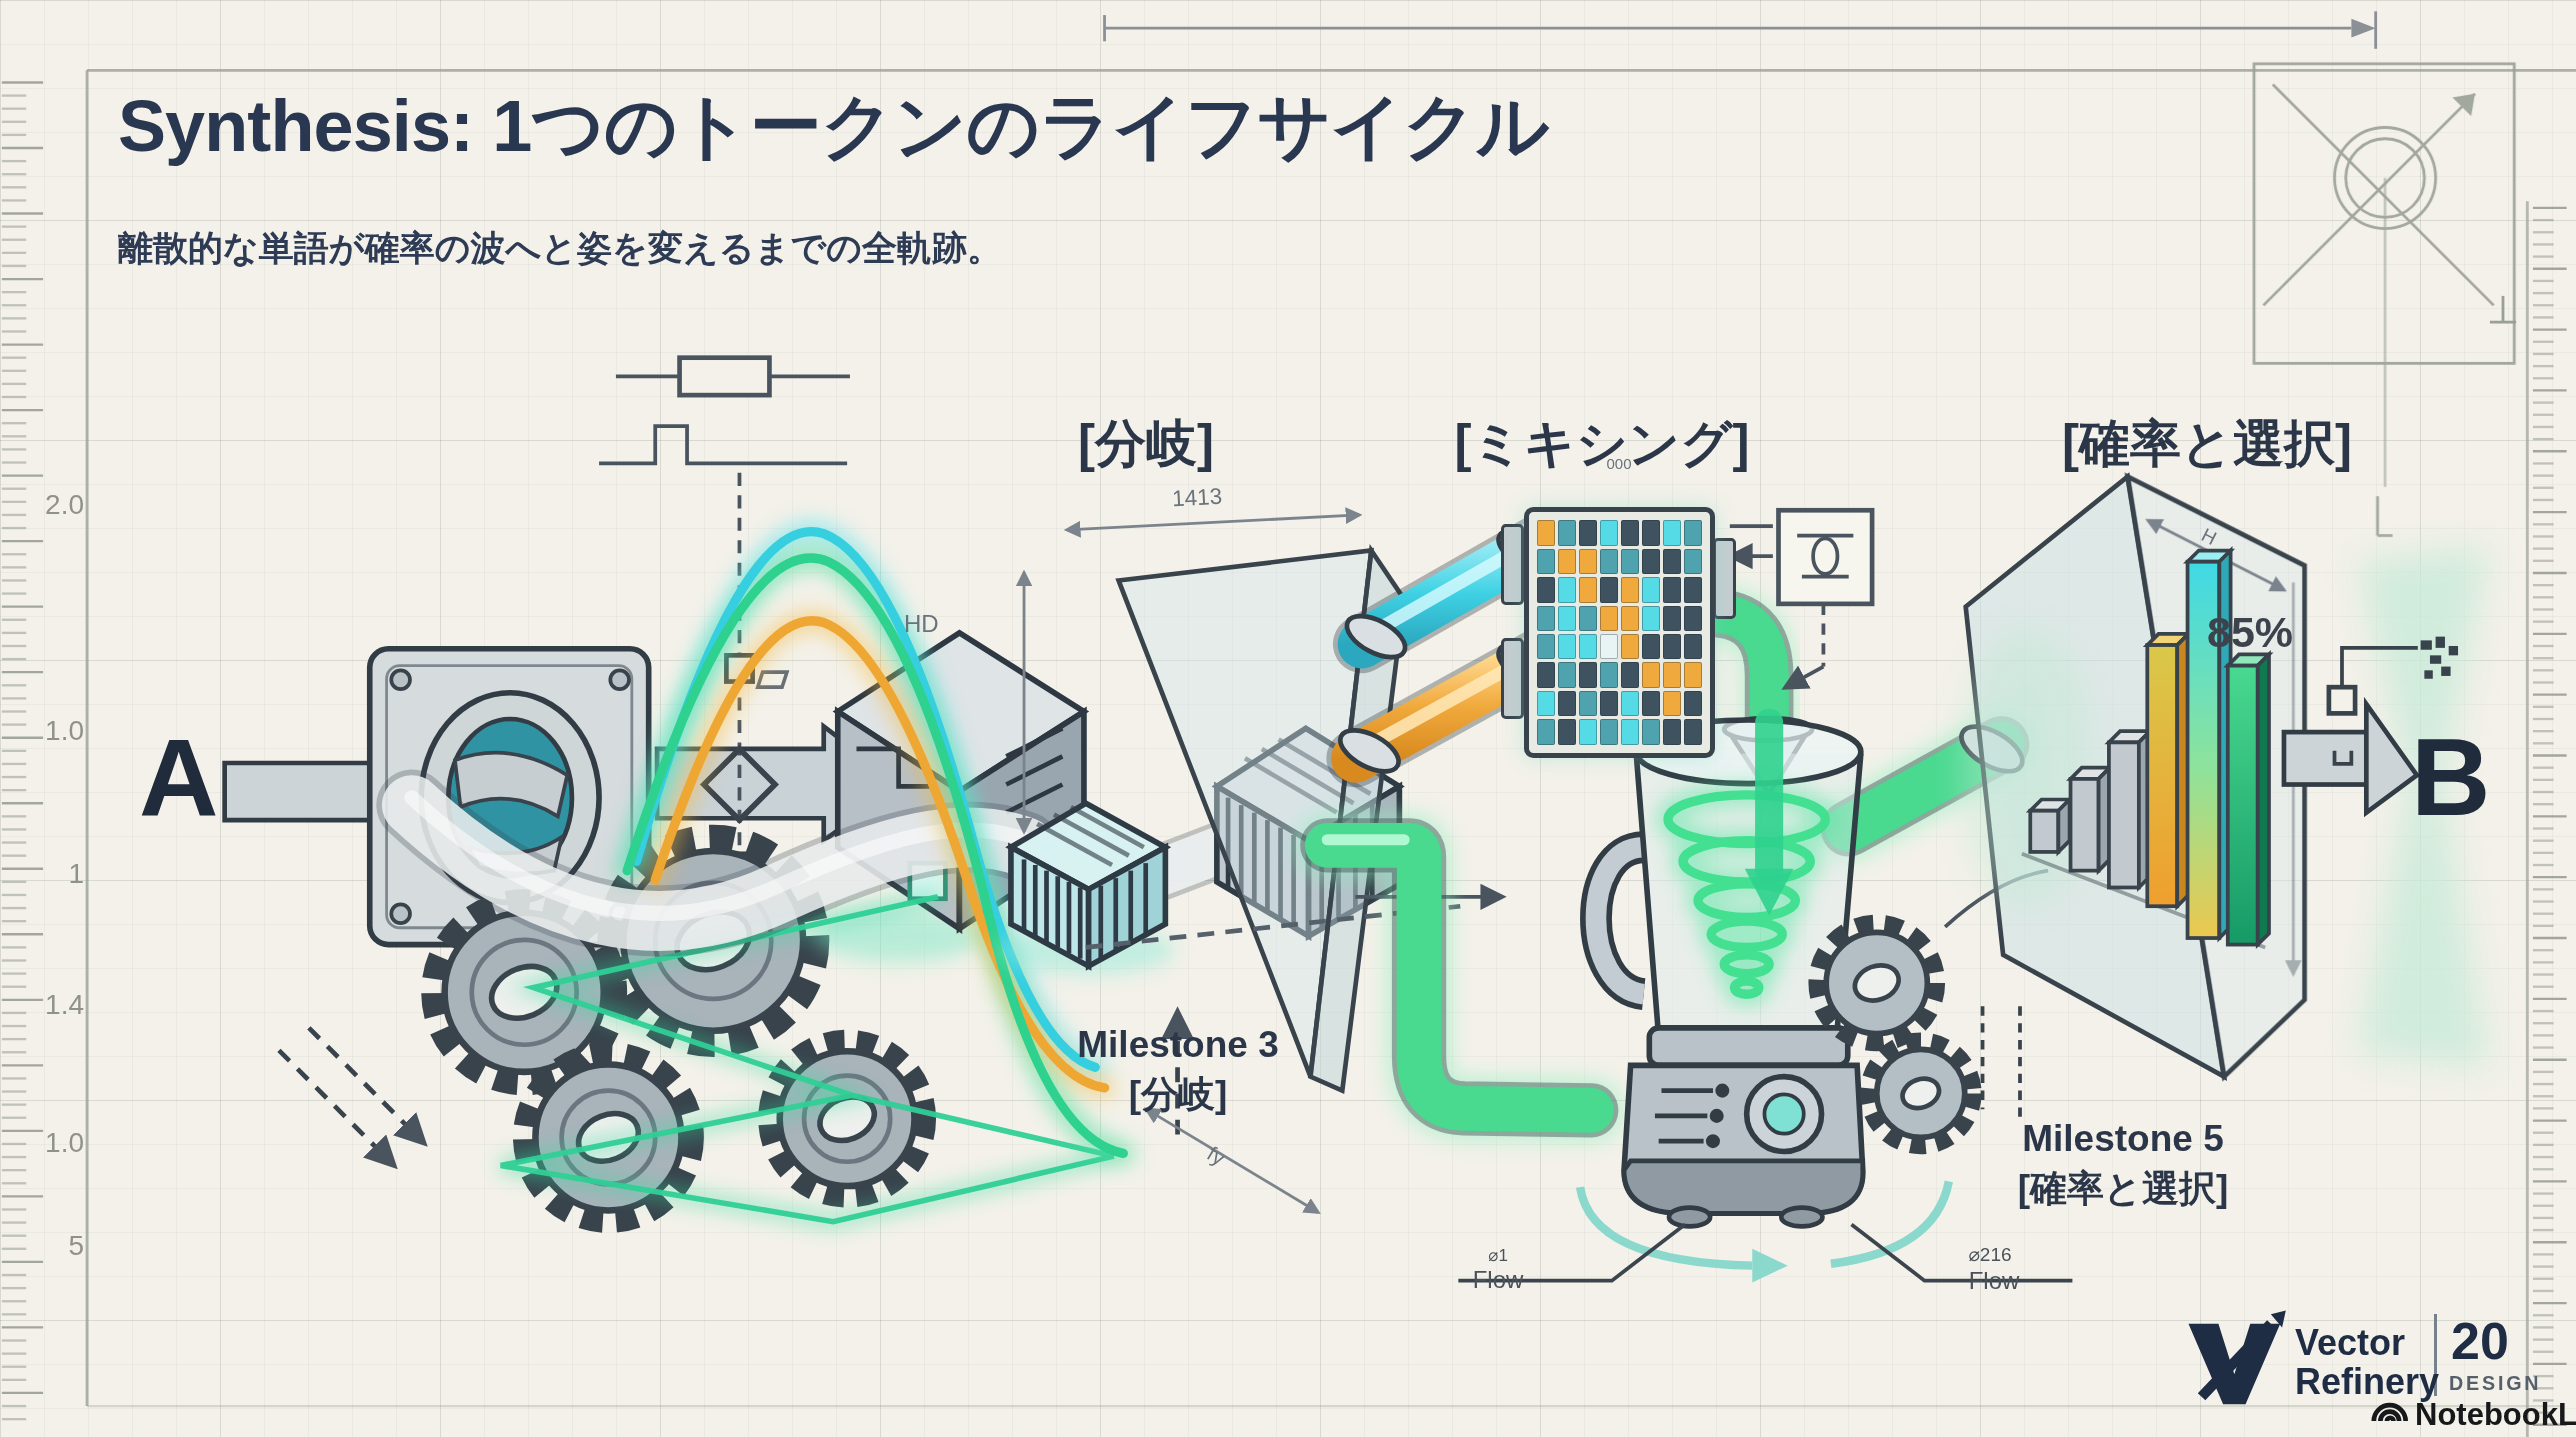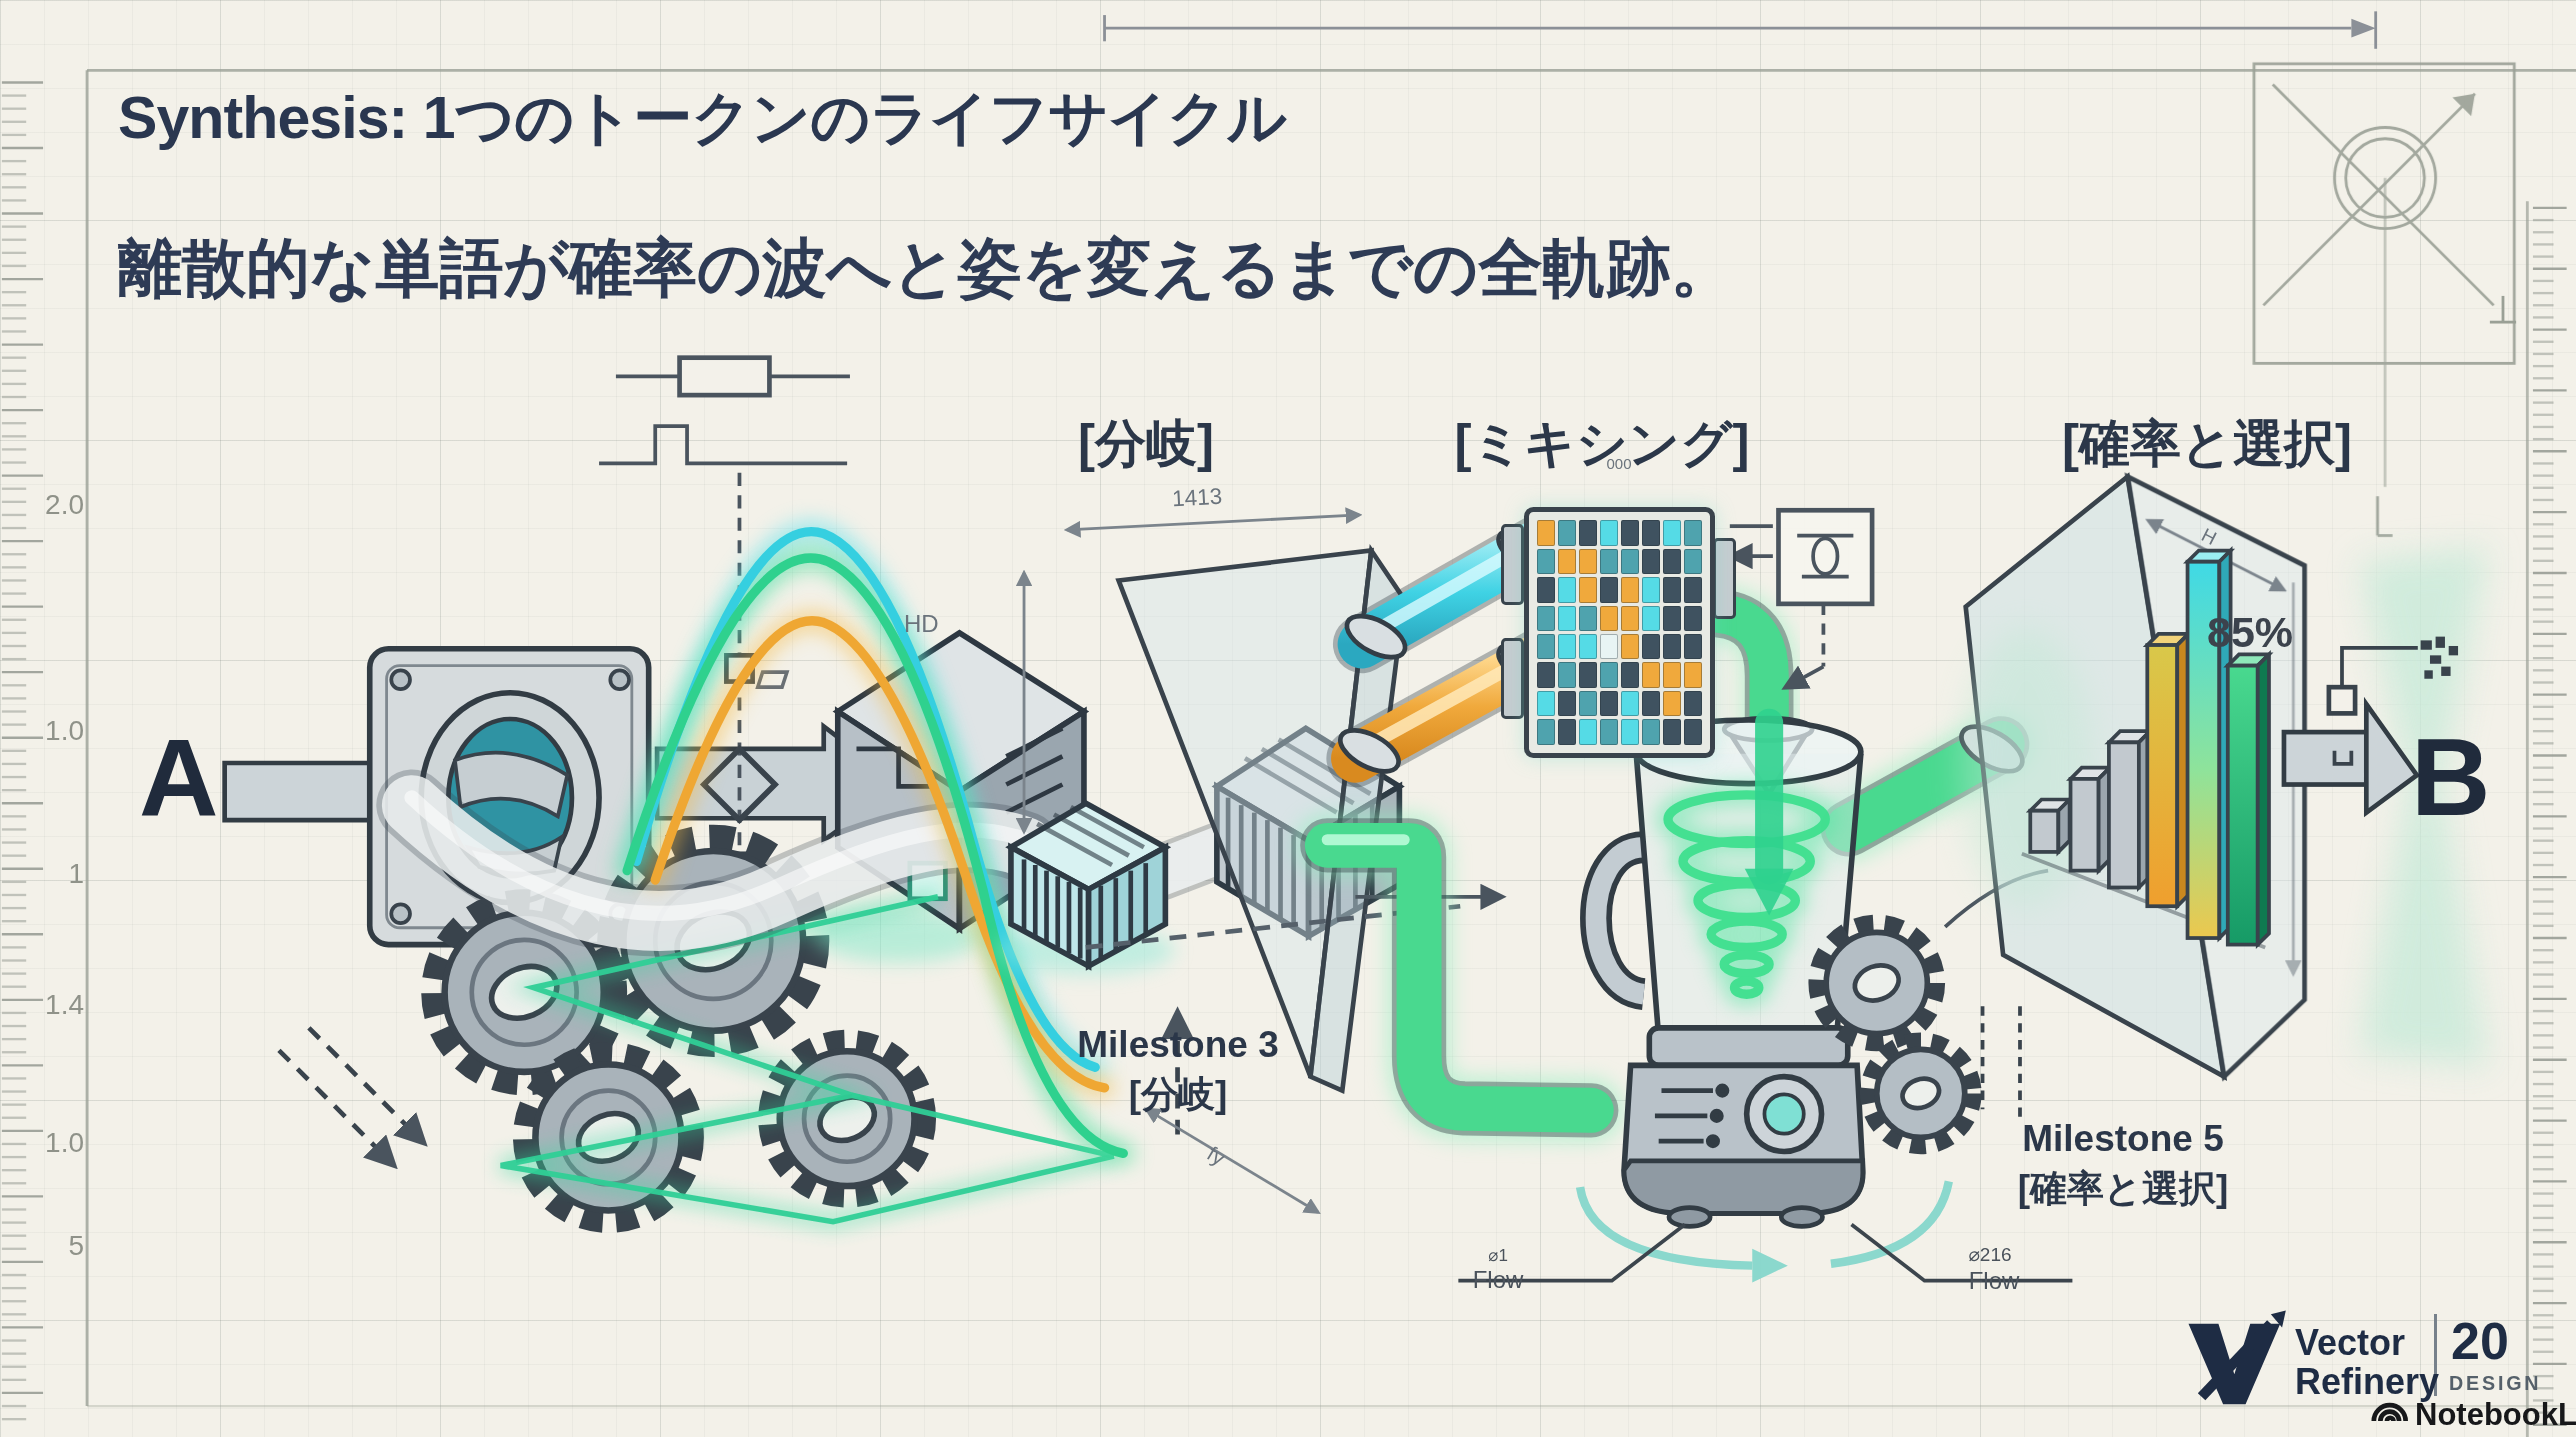--- a/index.html
+++ b/index.html
@@ -6,22 +6,22 @@
   body{width:2576px;height:1438px;font-family:"Liberation Sans","DejaVu Sans",sans-serif;}
   .stage{position:relative;width:2576px;height:1438px;overflow:hidden;background-color:#f3f1e9;
     background-image:
       linear-gradient(rgba(120,130,122,0.16) 0.9px, transparent 0.9px),
       linear-gradient(90deg, rgba(120,130,122,0.16) 0.9px, transparent 0.9px),
       linear-gradient(rgba(120,130,122,0.07) 0.9px, transparent 0.9px),
       linear-gradient(90deg, rgba(120,130,122,0.07) 0.9px, transparent 0.9px);
     background-size:220px 220px,220px 220px,44px 44px,44px 44px;}
   .art{position:absolute;left:0;top:0;width:2576px;height:1438px;}
   .txt{position:absolute;color:#2b3749;white-space:nowrap;}
-  .title{left:118px;top:79px;font-size:59px;font-weight:800;letter-spacing:-0.9px;color:#2a3750;}
-  .subtitle{left:118px;top:225px;font-size:64px;font-weight:700;color:#2e3b55;}
+  .title{left:118px;top:79px;font-size:72px;font-weight:800;letter-spacing:-0.9px;color:#2a3750;}
+  .subtitle{left:118px;top:225px;font-size:35px;font-weight:700;color:#2e3b55;}
   .stageLabel{transform:translateX(-50%);font-size:51px;font-weight:800;color:#2b3749;}
   .milestone{transform:translateX(-50%);text-align:center;font-weight:800;color:#2b3749;font-size:37px;line-height:50px;}
   .endpoint{font-size:110px;font-weight:700;color:#202b3c;}
   .rnum{left:24px;width:60px;text-align:right;font-size:28px;color:#8f9289;font-weight:400;}
   .dim{color:#6a737c;font-weight:400;}
   .pct{transform:translateX(-50%);font-size:43px;font-weight:700;color:#3c434d;}
   .flowlbl{transform:translateX(-50%);color:#4a525b;}
   
   .matrix{position:absolute;left:1524px;top:507px;width:191px;height:251px;box-sizing:border-box;
     border:5.6px solid #39434c;border-radius:9.4px;background:#e8eae4;padding:8.4px;

